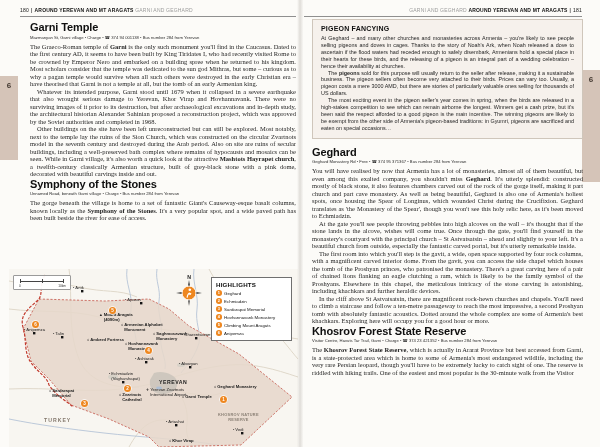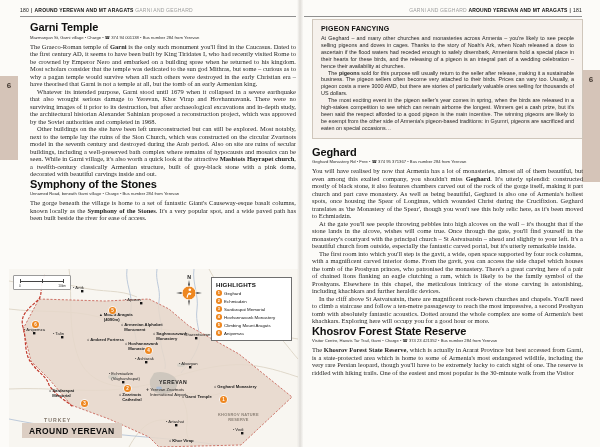--- a/index.html
+++ b/index.html
@@ -322,21 +322,20 @@
     <div>
 
     <div class="map-marker" style="left: 211px; top: 127px;">1</div>
         <div class="map-marker" style="left: 115px; top: 116px;">2</div>
         <div class="map-marker" style="left: 72px; top: 131px;">3</div>
         <div class="map-marker" style="left: 136px; top: 78px;">4</div>
         <div class="map-marker" style="left: 100px; top: 38px;">5</div>
         <div class="map-marker" style="left: 23px; top: 52px;">6</div>
       </div>
 
-    <div class="map-title">AROUND YEREVAN</div>
   </div>
 
   <div class="col-right">
     <div class="pigeon-box">
       <h3>PIGEON FANCYING</h3>
       <div>
 
       <p class="bp">At Geghard – and many other churches and monasteries across Armenia – you're likely to see people selling pigeons and doves in cages. Thanks to the story of Noah's Ark, when Noah released a dove to ascertain if the flood waters had receded enough to safely disembark, Armenians hold a special place in their hearts for these birds, and the releasing of a pigeon is an integral part of a wedding celebration – hence their availability at churches.</p>
           <p class="bp">The <b>pigeons</b> sold for this purpose will usually return to the seller after release, making it a sustainable business. The pigeon sellers often become very attached to their birds. Prices can vary too. Usually, a pigeon costs a mere 3000 AMD, but there are stories of particularly valuable ones selling for thousands of US dollars.</p>
           <p class="bp">The most exciting event in the pigeon seller's year comes in spring, when the birds are released in a high-stakes competition to see which can remain airborne the longest. Winners get a cash prize, but it's been said the respect afforded to a good pigeon is the main incentive. The winning pigeons are likely to be exempt from the other side of Armenia's pigeon-based traditions: in Gyumri, pigeons are sacrificed and eaten on special occasions…</p>

